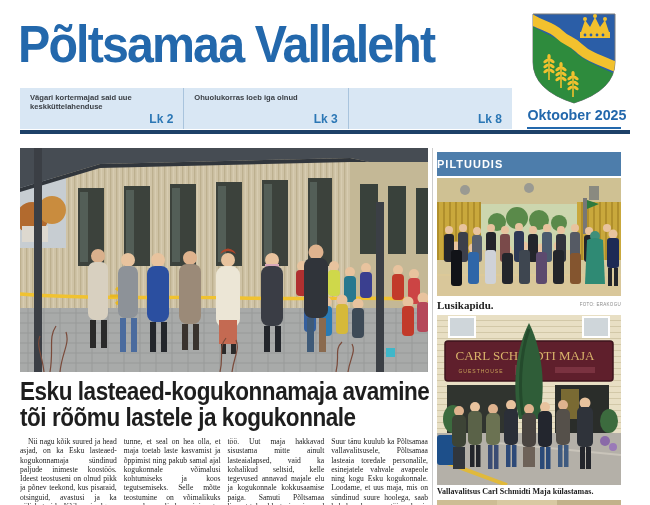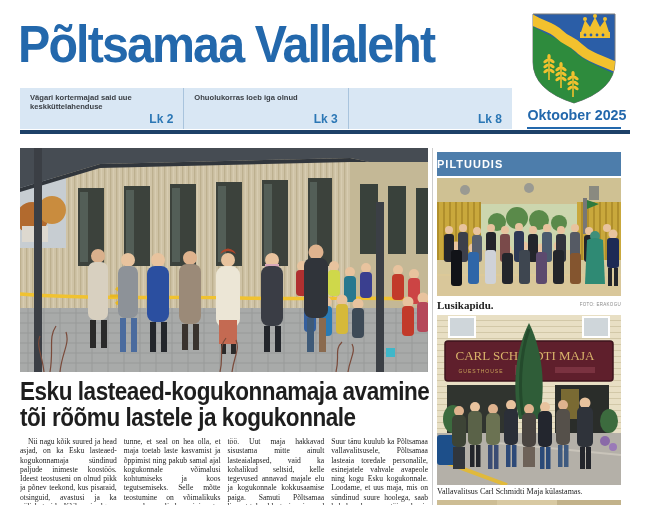--- a/index.html
+++ b/index.html
@@ -73,21 +73,21 @@
   .sb-cap-row{position:absolute;left:0;top:147px;width:184px;height:12px;}
   .sb-caption{
     font-family:"Liberation Serif",serif;font-weight:bold;font-size:11px;color:#222;float:left;
   }
   .sb-credit{
     font-size:4.5px;color:#8a8a8a;float:right;letter-spacing:.3px;margin-top:3px;
   }
   .sb-photo2{position:absolute;left:0;top:163px;width:184px;height:170px;overflow:hidden;background:#e6ddc2;}
   .sb-caption2{
     position:absolute;left:0;top:335px;width:184px;
-    font-family:"Liberation Serif",serif;font-weight:normal;font-size:8px;color:#222;
+    font-family:"Liberation Serif",serif;font-weight:bold;font-size:8px;color:#222;
   }
   .sb-photo3{position:absolute;left:0;top:348px;width:184px;height:10px;background:#d9cba8;overflow:hidden;}
   svg{display:block;}
 </style>
 </head>
 <body>
 
 <div class="masthead-title">Põltsamaa Vallaleht</div>
 
 <div class="arms-box">

